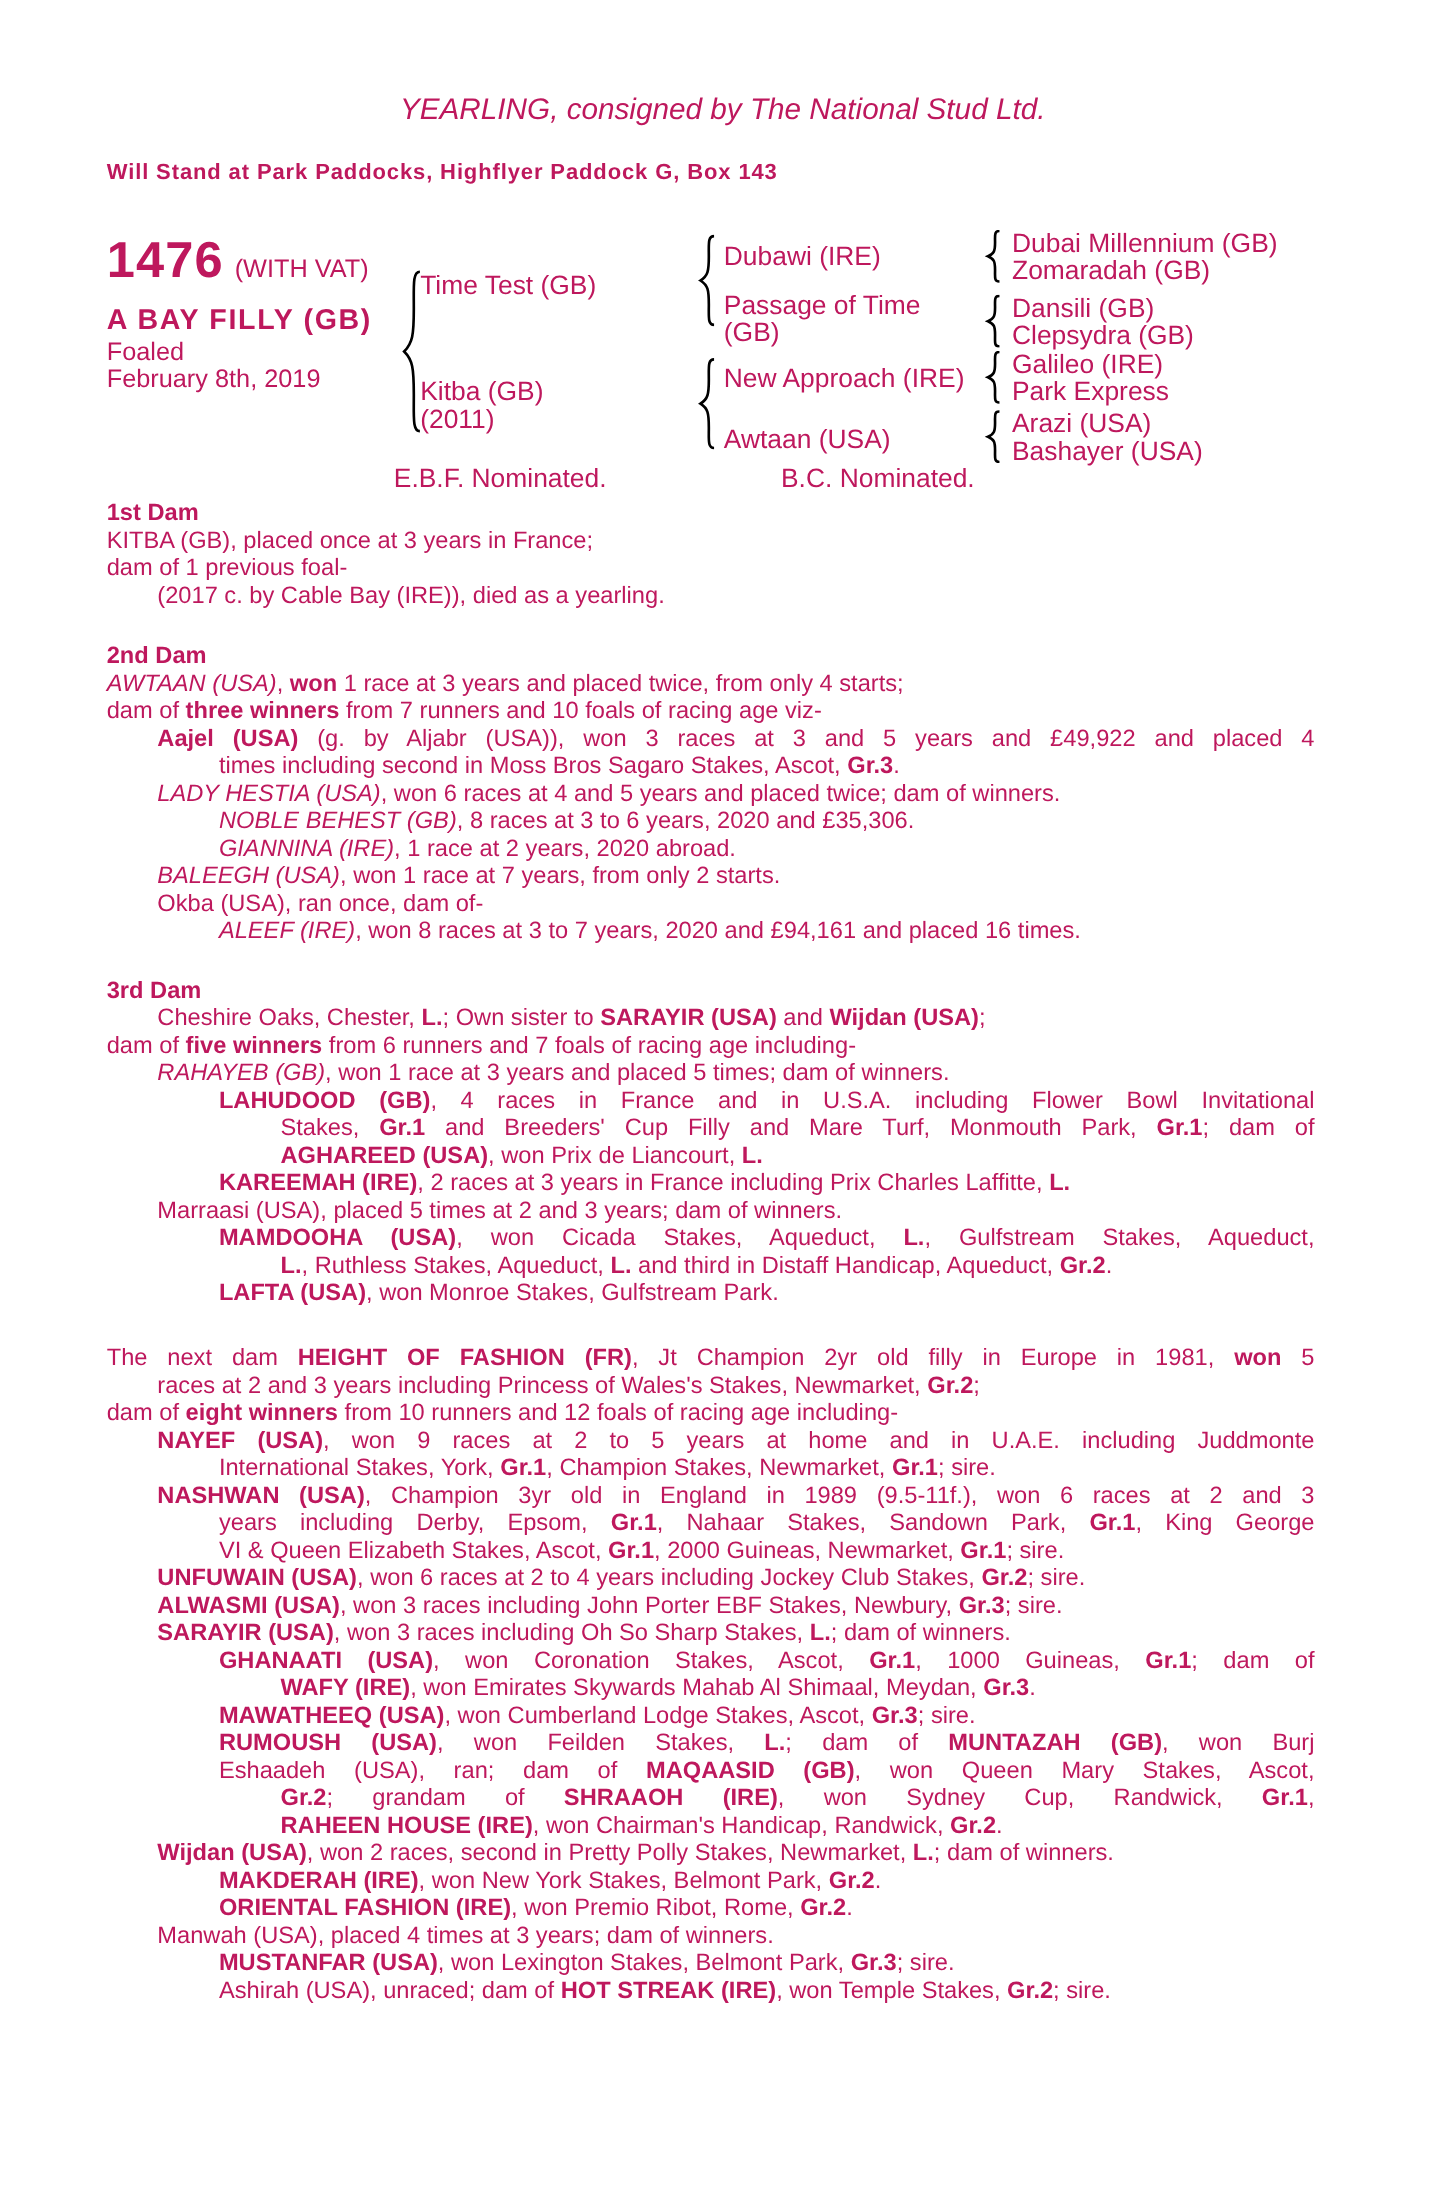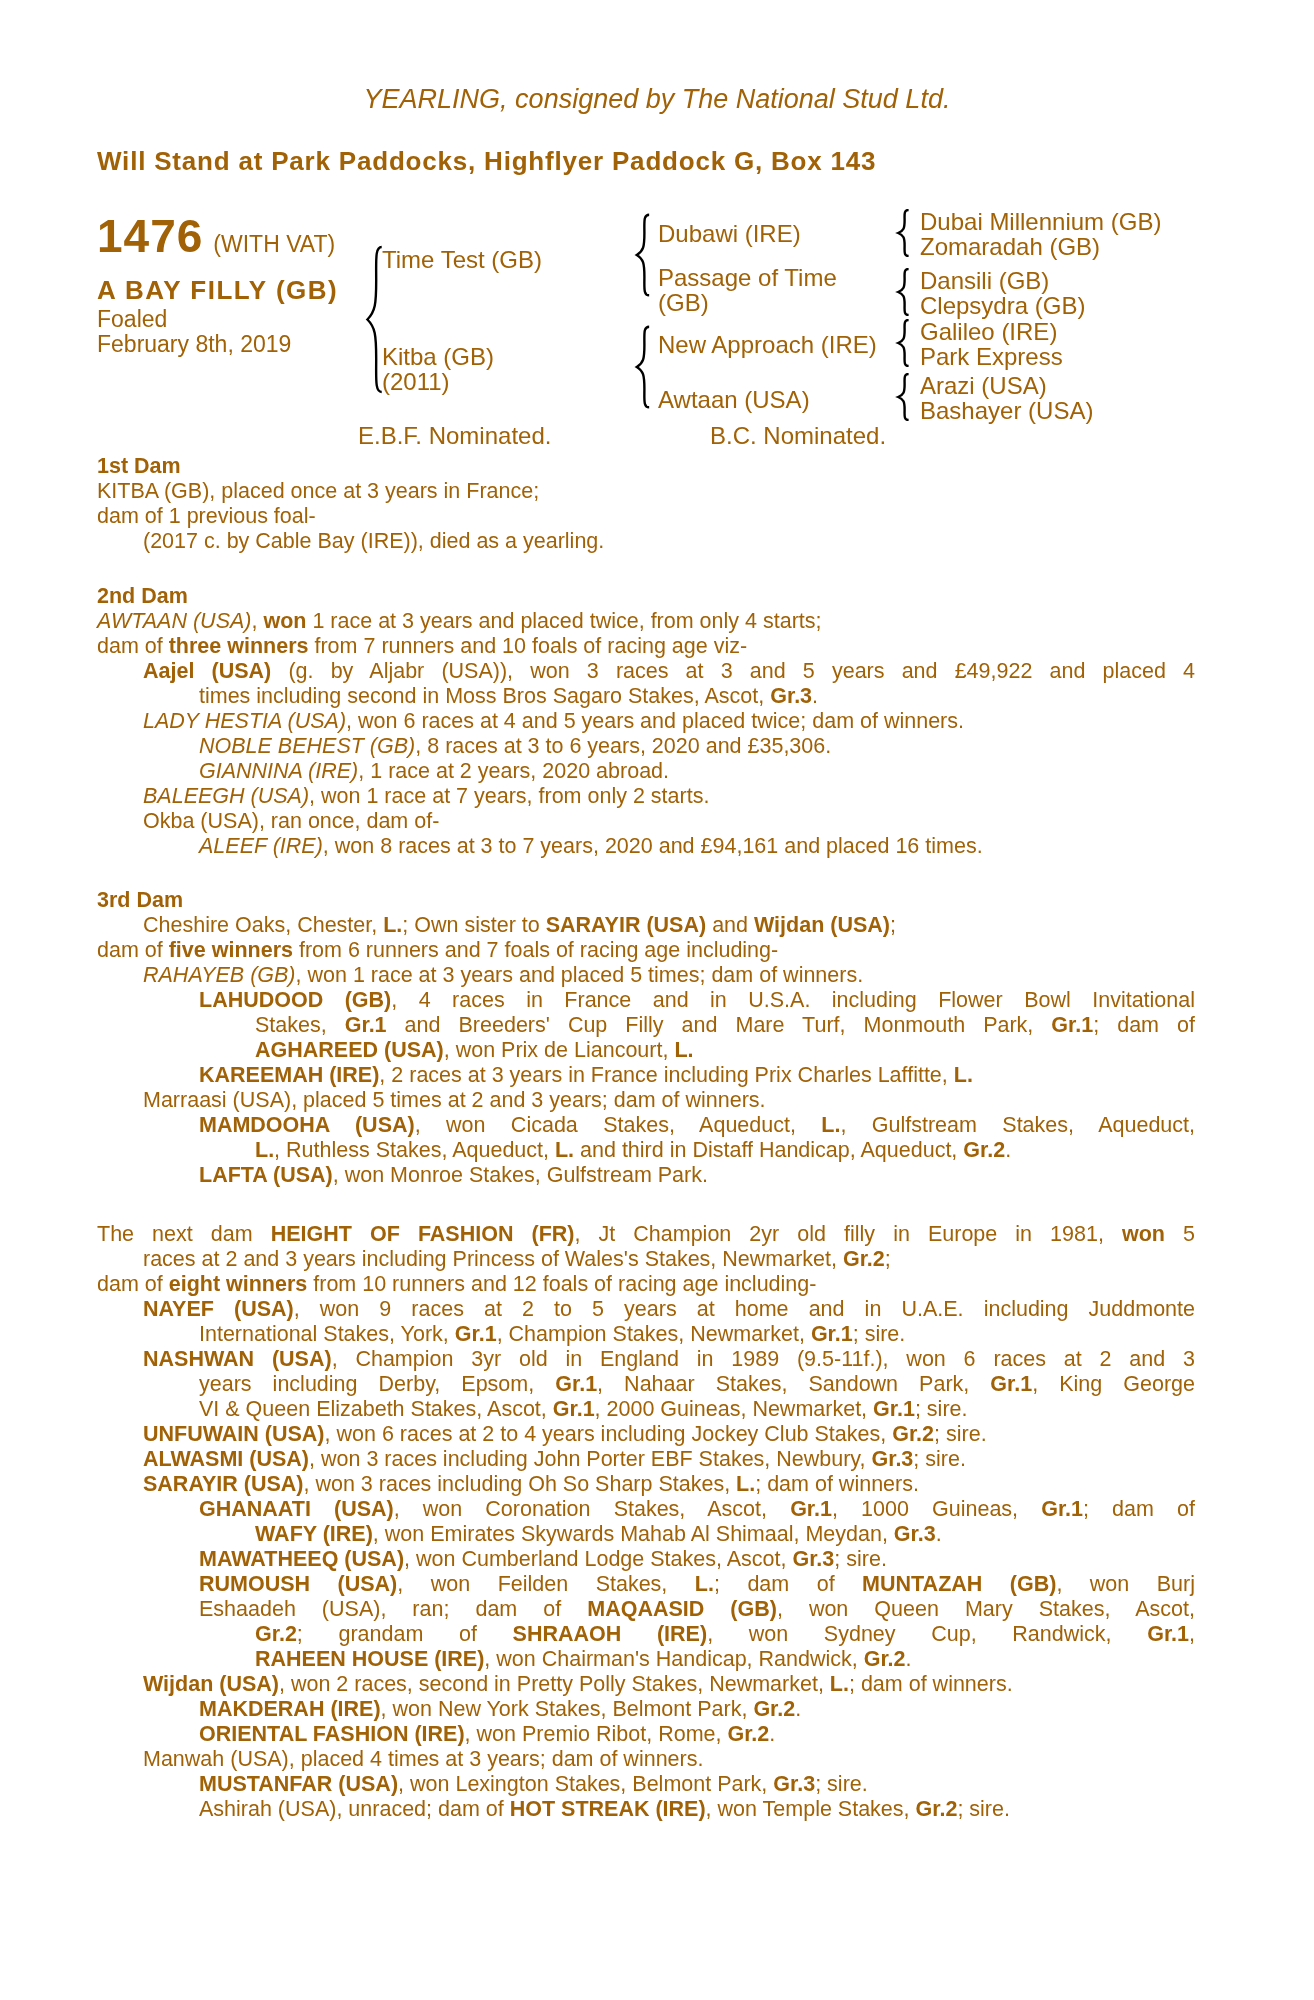--- a/index.html
+++ b/index.html
@@ -1,29 +1,29 @@
 <!DOCTYPE html>
 <html><head>
 <meta charset="utf-8">
 <style>
   html,body { margin:0; padding:0; background:#e8e8e8; }
   .page {
     position:relative; width:1314px; height:2000px; margin:0 auto;
-    background:#ffffff; color:#a16207;
+    background:#ffffff; color:#be185d;
     font-family:"Liberation Sans", sans-serif;
     overflow:hidden;
   }
   
   .consignor-line {
     position:absolute; top:84px; left:0; width:100%;
     text-align:center; font-style:italic; font-size:27px;
   }
   .stand-line {
     position:absolute; top:146px; left:97px;
-    font-weight:bold; font-size:26px; letter-spacing:0.8px;
+    font-weight:bold; font-size:20px; letter-spacing:0.8px;
   }
   
   .lot-row {
     position:absolute; top:209px; left:97px;
     display:flex; align-items:baseline; gap:10px;
   }
   .lot-number { font-size:46px; font-weight:bold; letter-spacing:1px; }
   .lot-vat { font-size:23px; }
   .horse-name {
     position:absolute; top:275px; left:97px;

